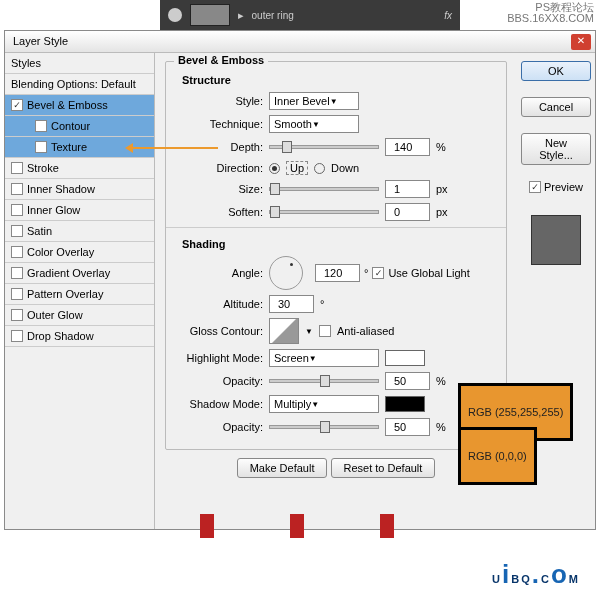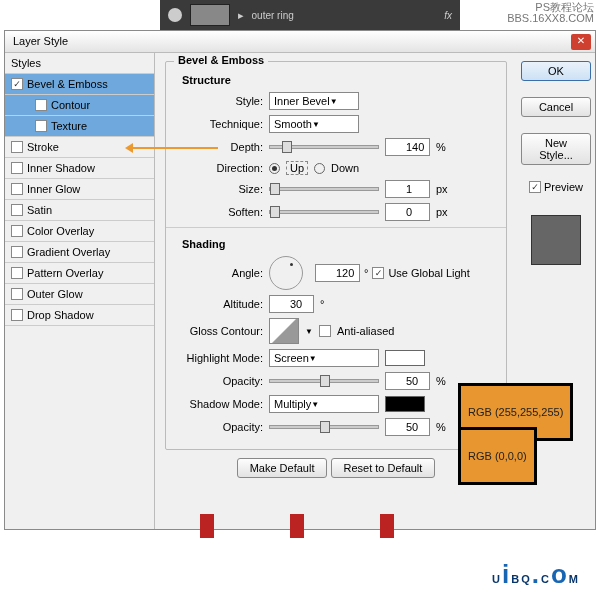--- a/index.html
+++ b/index.html
@@ -20,21 +20,21 @@
 .lcell.sub{padding-left:30px}
 .cb{width:12px;height:12px;border:1px solid #888;background:#fff;display:inline-flex;align-items:center;justify-content:center;font-size:9px;color:#333}
 .center{flex:1;padding:8px 10px;overflow:hidden}
 .group{border:1px solid #bbb;border-radius:2px;padding:10px 12px 8px;margin-bottom:8px;position:relative}
 .gtitle{position:absolute;top:-8px;left:8px;background:#f0f0f0;padding:0 4px;font-weight:bold;font-size:11px}
 .sub-title{font-weight:bold;font-size:11px;margin:2px 0 6px 4px}
 .row{display:flex;align-items:center;margin-bottom:5px;gap:6px}
 .lbl{width:85px;text-align:right;font-size:11px}
 .sel-box{border:1px solid #888;background:#fff;padding:2px 4px;min-width:90px;display:flex;justify-content:flex-start;align-items:center;font-size:11px}
 .tri{font-size:8px}
-.num{border:1px solid #888;background:#fff;padding:2px 20px;width:45px;font-size:11px}
+.num{border:1px solid #888;background:#fff;padding:2px 8px;width:45px;font-size:11px}
 .slider{width:110px;height:4px;background:#ccc;position:relative;border:1px solid #999}
 .slider .h{position:absolute;width:10px;height:12px;background:#ddd;border:1px solid #666;top:-5px}
 .radio{width:11px;height:11px;border:1px solid #666;border-radius:50%;display:inline-flex;align-items:center;justify-content:center}
 .radio.on::after{content:"";width:5px;height:5px;background:#333;border-radius:50%}
 .ring{width:34px;height:34px;border:1px solid #999;border-radius:50%;position:relative;margin-right:6px}
 .ring::after{content:"";position:absolute;width:3px;height:3px;background:#333;border-radius:50%;top:6px;left:20px}
 .contour{width:30px;height:26px;border:1px solid #888;background:linear-gradient(135deg,#fff 48%,#999 52%);}
 .swatch{width:40px;height:16px;border:1px solid #666}
 .btn{border:1px solid #888;background:linear-gradient(#fdfdfd,#e2e2e2);padding:3px 12px;border-radius:3px;font-size:11px}
 .right{width:78px;padding:8px 4px;display:flex;flex-direction:column;gap:16px;align-items:center}
@@ -64,20 +64,21 @@
 </div>
 
 <div class="dialog">
   <div class="titlebar">
     <span>Layer Style</span>
     <span class="close">✕</span>
   </div>
   <div class="body">
     <div class="left">
       <div class="lcell">Styles</div>
+      <div class="lcell">Blending Options: Default</div>
       <div class="lcell sel">
         <span class="cb">✓</span>
         <span>Bevel &amp; Emboss</span>
       </div>
       <div class="lcell sel sub">
         <span class="cb"></span>
         <span>Contour</span>
       </div>
       <div class="lcell sel sub">
         <span class="cb"></span>

